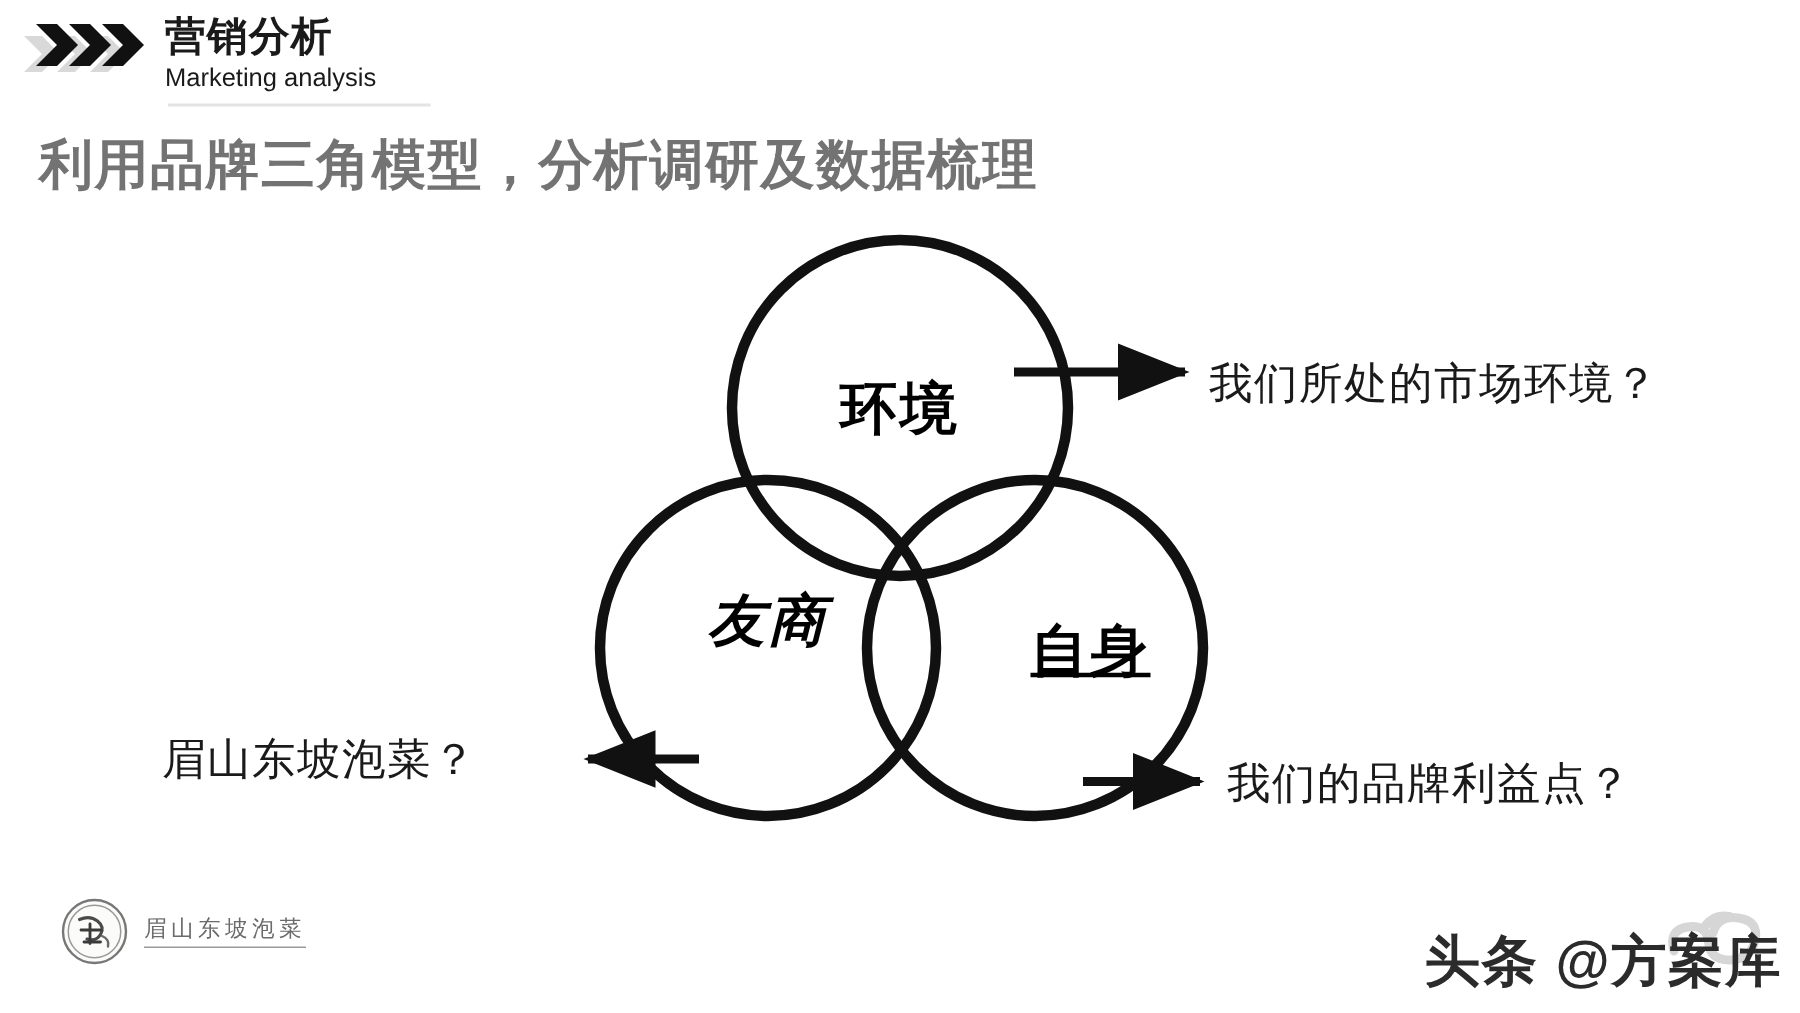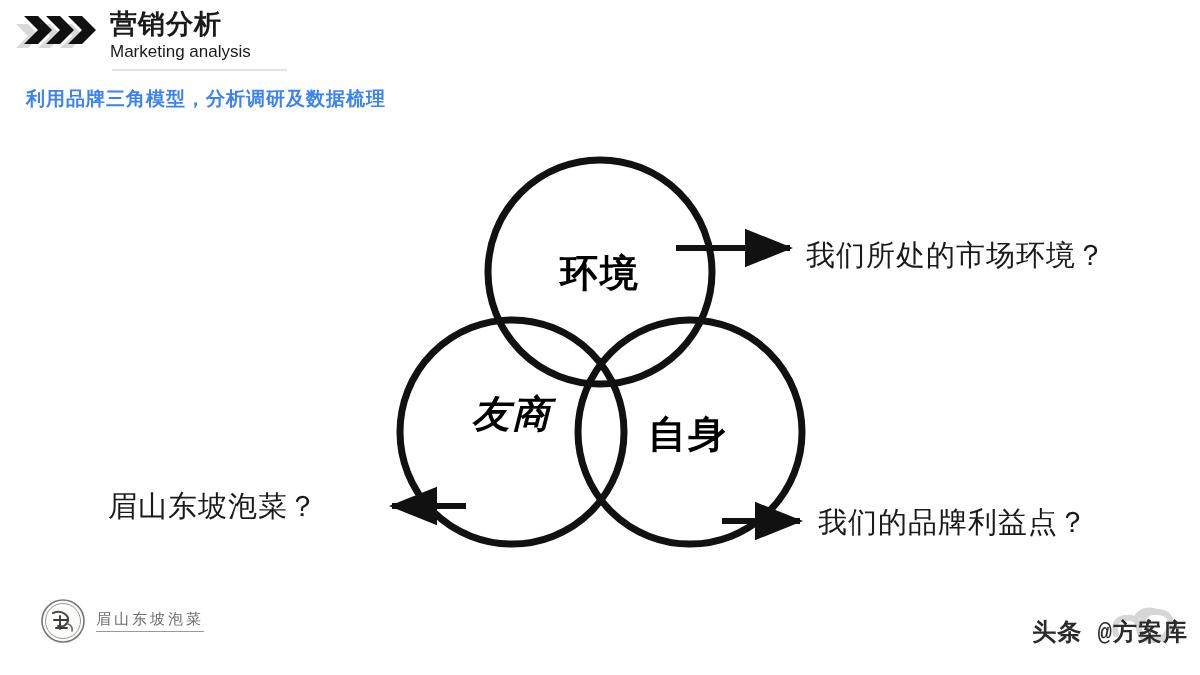--- a/index.html
+++ b/index.html
@@ -64,23 +64,23 @@
     width: 175px;
     height: 2px;
     background: #e3e3e3;
   }
 
   
   .subtitle {
     position: absolute;
     left: 26px;
     top: 86px;
-    font-size: 19px;
-    font-weight: bold;
-    color: #3b82f6;
+    font-size: 36px;
+    font-weight: bold;
+    color: #737373;
     letter-spacing: 1px;
     white-space: nowrap;
   }
 
   
   .diagram {
     position: absolute;
     left: 0;
     top: 0;
     width: 1200px;
@@ -139,26 +139,25 @@
   .watermark {
     position: absolute;
     right: 12px;
     top: 604px;
     height: 56px;
   }
   .watermark-text {
     position: absolute;
     right: 0;
     top: 12px;
-    font-size: 24px;
+    font-size: 37px;
     font-weight: bold;
     color: #2b2b2b;
     letter-spacing: 1px;
     white-space: nowrap;
-    font-family: Liberation Mono, monospace;
   }
   .watermark-swirl {
     position: absolute;
     right: 4px;
     top: -4px;
     width: 78px;
     height: 50px;
     opacity: 0.55;
   }
 </style>
@@ -205,21 +204,21 @@
     <circle cx="512" cy="432" r="112" fill="none" stroke="#111111" stroke-width="7"></circle>
     <circle cx="690" cy="432" r="112" fill="none" stroke="#111111" stroke-width="7"></circle>
 
     <line x1="676" y1="248" x2="790" y2="248" stroke="#111111" stroke-width="6" marker-end="url(#arrowhead)"></line>
     <line x1="466" y1="506" x2="392" y2="506" stroke="#111111" stroke-width="6" marker-end="url(#arrowhead)"></line>
     <line x1="722" y1="521" x2="800" y2="521" stroke="#111111" stroke-width="6" marker-end="url(#arrowhead)"></line>
   </svg>
 
   <div class="venn-label" style="left:600px; top:273px;">环境</div>
   <div class="venn-label" style="left:512px; top:414px;font-style:italic;">友商</div>
-  <div class="venn-label" style="left:688px; top:434px;">自身</div>
+  <div class="venn-label" style="left:727px; top:434px;text-decoration:underline;">自身</div>
 
   <div class="callout callout-env">我们所处的市场环境？</div>
   <div class="callout callout-peer">眉山东坡泡菜？</div>
   <div class="callout callout-self">我们的品牌利益点？</div>
 
   <div class="brand">
     <svg class="brand-seal" viewBox="0 0 46 46">
       <circle cx="23" cy="23" r="21" fill="#fbfbfa" stroke="#777777" stroke-width="1.6"></circle>
       <circle cx="23" cy="23" r="17.5" fill="none" stroke="#999999" stroke-width="1"></circle>
       <path d="M13 15 q7 -3 12 1 q5 4 2 9 q-3 5 -9 3" fill="none" stroke="#4a4a4a" stroke-width="2.1" stroke-linecap="round"></path>

